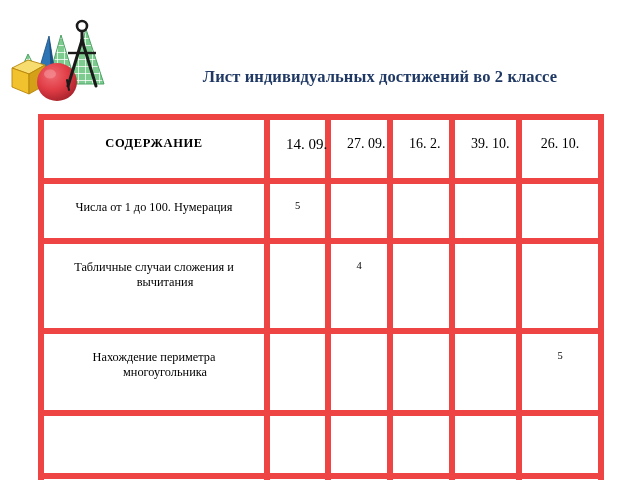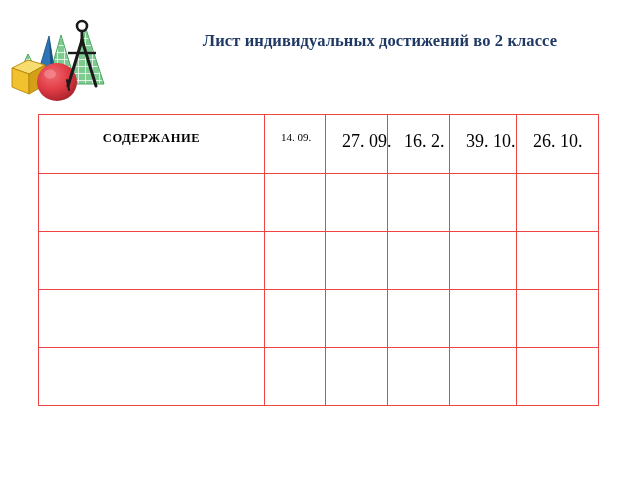--- a/index.html
+++ b/index.html
@@ -40,34 +40,34 @@
     left: 130px;
     top: 30px;
     width: 500px;
     text-align: center;
     color: #1F3864;
     font-weight: bold;
     font-size: 16.5px;
     line-height: 1.30;
     letter-spacing: 0.1px;
   }
-  #title-block .tline { display: block; white-space: nowrap; }
+  #title-block .tline { display: block; white-space: nowrap; margin-top: 36px; }
 
   
   #sheet-table {
     position: absolute;
     left: 38px;
     top: 114px;
     width: 560px;
     border-collapse: collapse;
     table-layout: fixed;
     background: #ffffff;
   }
   #sheet-table td, #sheet-table th {
-    border: 1px solid #ef4444;
+    border: 6px solid #ef4444;
     padding: 16px;
     vertical-align: top;
     background: #ffffff;
     text-align: center;
   }
 
   
   col.c-content { width: 226px; }
   col.c-d1 { width: 61px; }
   col.c-d2 { width: 62px; }
@@ -79,25 +79,25 @@
   .hdr-row td { height: 26px; vertical-align: middle; }
   .hdr-content {
     text-align: center;
     font-weight: bold;
     font-size: 12.5px;
     letter-spacing: 0.6px;
     color: #000;
   }
   .hdr-date {
     text-align: center;
-    font-size: 18px;
+    font-size: 14px;
     color: #000;
     white-space: nowrap;
   }
-  .hdr-date.small { font-size: 11px; margin-left: 20px; }
+  .hdr-date.small { font-size: 15px; margin-left: 20px; }
 
   
   .row-label {
     font-size: 12.3px;
     color: #000;
     padding: 3px 4px 3px 6px;
     line-height: 1.22;
     text-indent: 0;
   }
   .row-label .cont { display: block; padding-left: 22px; }
@@ -200,24 +200,56 @@
 
     <tr class="hdr-row">
       <td class="hdr-content">СОДЕРЖАНИЕ</td>
       <td class="hdr-date small">14. 09.</td>
       <td class="hdr-date">27. 09.</td>
       <td class="hdr-date">16. 2.</td>
       <td class="hdr-date">39. 10.</td>
       <td class="hdr-date">26. 10.</td>
     </tr>
 
-
-
-
-
+    <tr class="r-h1">
+      <td class="row-label">
+        <span>Числа от 1 до 100. Нумерация</span>
+      </td>
+      <td class="grade-cell">5</td>
+      <td class="grade-cell"></td>
+      <td class="grade-cell"></td>
+      <td class="grade-cell"></td>
+      <td class="grade-cell"></td>
+    </tr>
+
+    <tr class="r-h2">
+      <td class="row-label">
+        <span>Табличные случаи сложения и</span>
+        <span class="cont">вычитания</span>
+      </td>
+      <td class="grade-cell"></td>
+      <td class="grade-cell">4</td>
+      <td class="grade-cell"></td>
+      <td class="grade-cell"></td>
+      <td class="grade-cell"></td>
+    </tr>
+
+
+
+    <tr class="r-h5">
+      <td class="row-label">
+        <span>Нахождение периметра</span>
+        <span class="cont">многоугольника</span>
+      </td>
+      <td class="grade-cell"></td>
+      <td class="grade-cell"></td>
+      <td class="grade-cell"></td>
+      <td class="grade-cell"></td>
+      <td class="grade-cell">5</td>
+    </tr>
 
     <tr class="r-empty">
       <td class="row-label"></td>
       <td class="grade-cell"></td>
       <td class="grade-cell"></td>
       <td class="grade-cell"></td>
       <td class="grade-cell"></td>
       <td class="grade-cell"></td>
     </tr>
 

